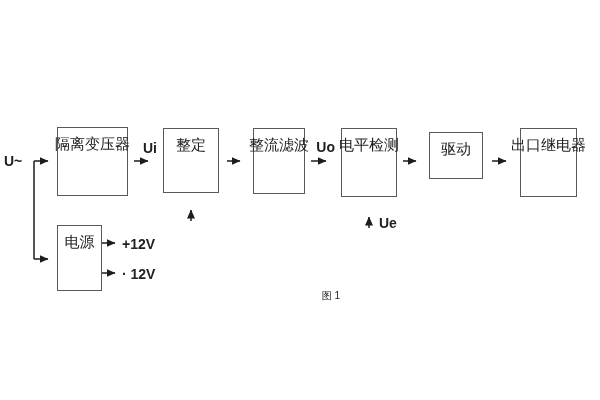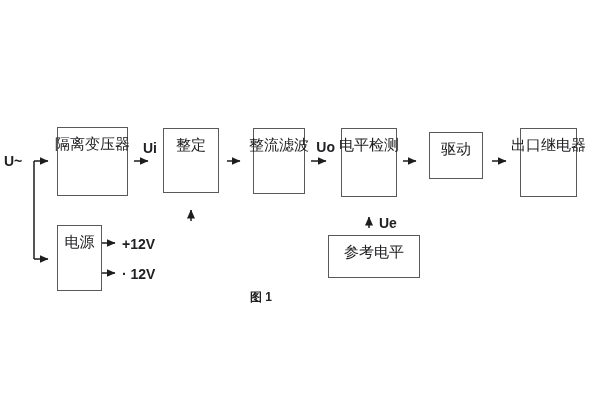--- a/index.html
+++ b/index.html
@@ -28,23 +28,23 @@
   }
   .sig {
     position: absolute;
     font-size: 14px;
     font-weight: 600;
     white-space: nowrap;
   }
   .sig.centered { text-align: right; }
   .caption {
     position: absolute;
-    font-size: 12px;
-    font-weight: 700;
-    text-align: left;
+    font-size: 10px;
+    font-weight: 400;
+    text-align: right;
     white-space: nowrap;
   }
 </style>
 </head>
 <body>
 
 <div class="stage">
 
   <svg class="wires" viewBox="0 0 600 400" xmlns="http://www.w3.org/2000/svg">
     <defs>
@@ -94,23 +94,20 @@
   <div class="box" style="left:520px;top:128px;width:57px;height:69px">
     <span>出口</span>
     <span>继电器</span>
   </div>
 
   <div class="box" style="left:57px;top:225px;width:45px;height:66px">
     <span>电源</span>
   </div>
 
 
-  <div class="box" style="left:328px;top:235px;width:92px;height:43px">
-    <span>参考电平</span>
-  </div>
 
   <span class="sig" style="left:4px;top:153px">U~</span>
   <span class="sig centered" style="left:131px;top:140px;width:26px">Ui</span>
   <span class="sig centered" style="left:307px;top:139px;width:28px">Uo</span>
   <span class="sig" style="left:379px;top:215px">Ue</span>
   <span class="sig" style="left:122px;top:236px">+12V</span>
   <span class="sig" style="left:122px;top:266px">· 12V</span>
 
   <span class="caption" style="left:250px;top:289px;width:90px">图 1</span>
 

